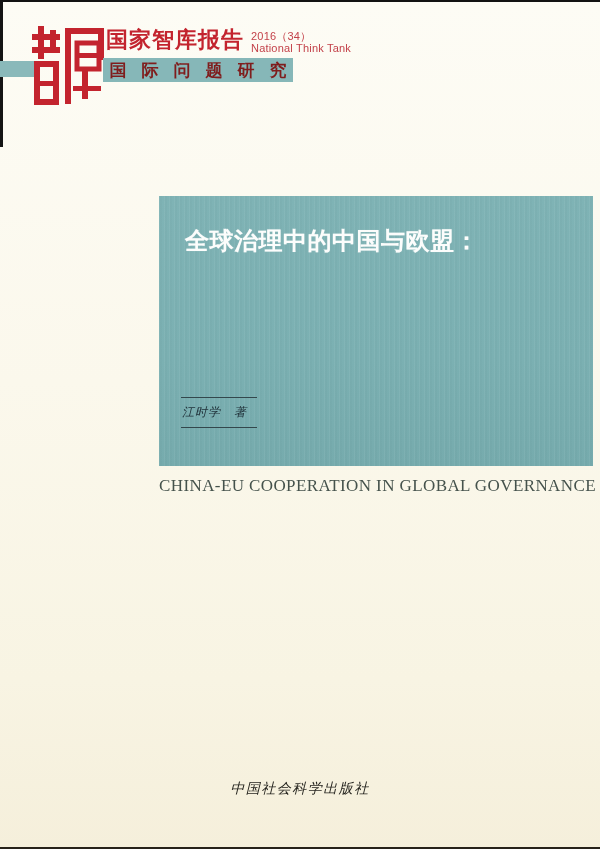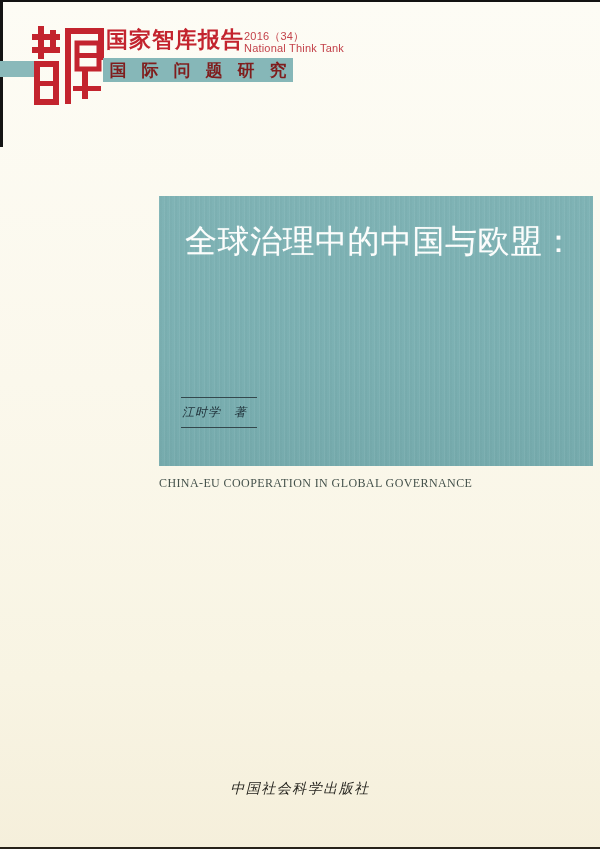--- a/index.html
+++ b/index.html
@@ -29,21 +29,21 @@
     position: absolute; left: 0; top: 61px;
     width: 37px; height: 16px;
     background: #8ab9ba;
   }
   .seal {
     position: absolute; left: 32px; top: 26px;
     width: 72px; height: 80px;
   }
   .series-row {
     position: absolute; left: 106px; top: 26px;
-    display: flex; align-items: flex-start; 
+    display: flex; align-items: flex-start; gap: 7px;
     white-space: nowrap;
   }
   .series-zh {
     font-size: 22px; font-weight: bold; color: #c3242e;
     letter-spacing: 1px; line-height: 28px;
   }
   .series-meta {
     display: flex; flex-direction: column;
     padding-top: 4px;
   }
@@ -66,21 +66,21 @@
   
   .main-panel {
     position: absolute; left: 159px; top: 196px;
     width: 434px; height: 270px;
     background:
       repeating-linear-gradient(90deg, rgba(255,255,255,0.05) 0 1px, rgba(0,0,0,0.015) 1px 3px, rgba(255,255,255,0) 3px 5px),
       linear-gradient(180deg, #7fb3b5 0%, #7bb0b2 60%, #76abad 100%);
   }
   .main-title {
     position: absolute; left: 26px; top: 24px;
-    font-size: 32px; font-weight: normal; color: #fcfdfc;
+    font-size: 24px; font-weight: bold; color: #fcfdfc;
     line-height: 42px; letter-spacing: 0.5px;
     white-space: nowrap;
     text-shadow: 0 0 1px rgba(255,255,255,0.4);
   }
   .author-block {
     position: absolute; left: 22px; top: 201px;
   }
   .author-rule {
     width: 76px; height: 1px; background: #33474c;
   }
@@ -88,21 +88,21 @@
     font-size: 12px; color: #1f3038;
     letter-spacing: 1px; line-height: 16px;
     margin: 6px 0 7px 1px;
     white-space: nowrap;
     font-style: italic;
   }
 
   .subtitle-en {
     position: absolute; left: 159px; top: 476px;
     font-family: "Liberation Serif", serif;
-    font-size: 12px; color: #45524c;
+    font-size: 17px; color: #45524c;
     letter-spacing: 0.4px; white-space: nowrap;
   }
 
   .publisher {
     position: absolute; left: 0; top: 780px; width: 600px;
     text-align: center;
     font-family: "DejaVu Serif", serif;
     font-style: italic;
     font-size: 14px; color: #201f1a;
     letter-spacing: 1.5px;

